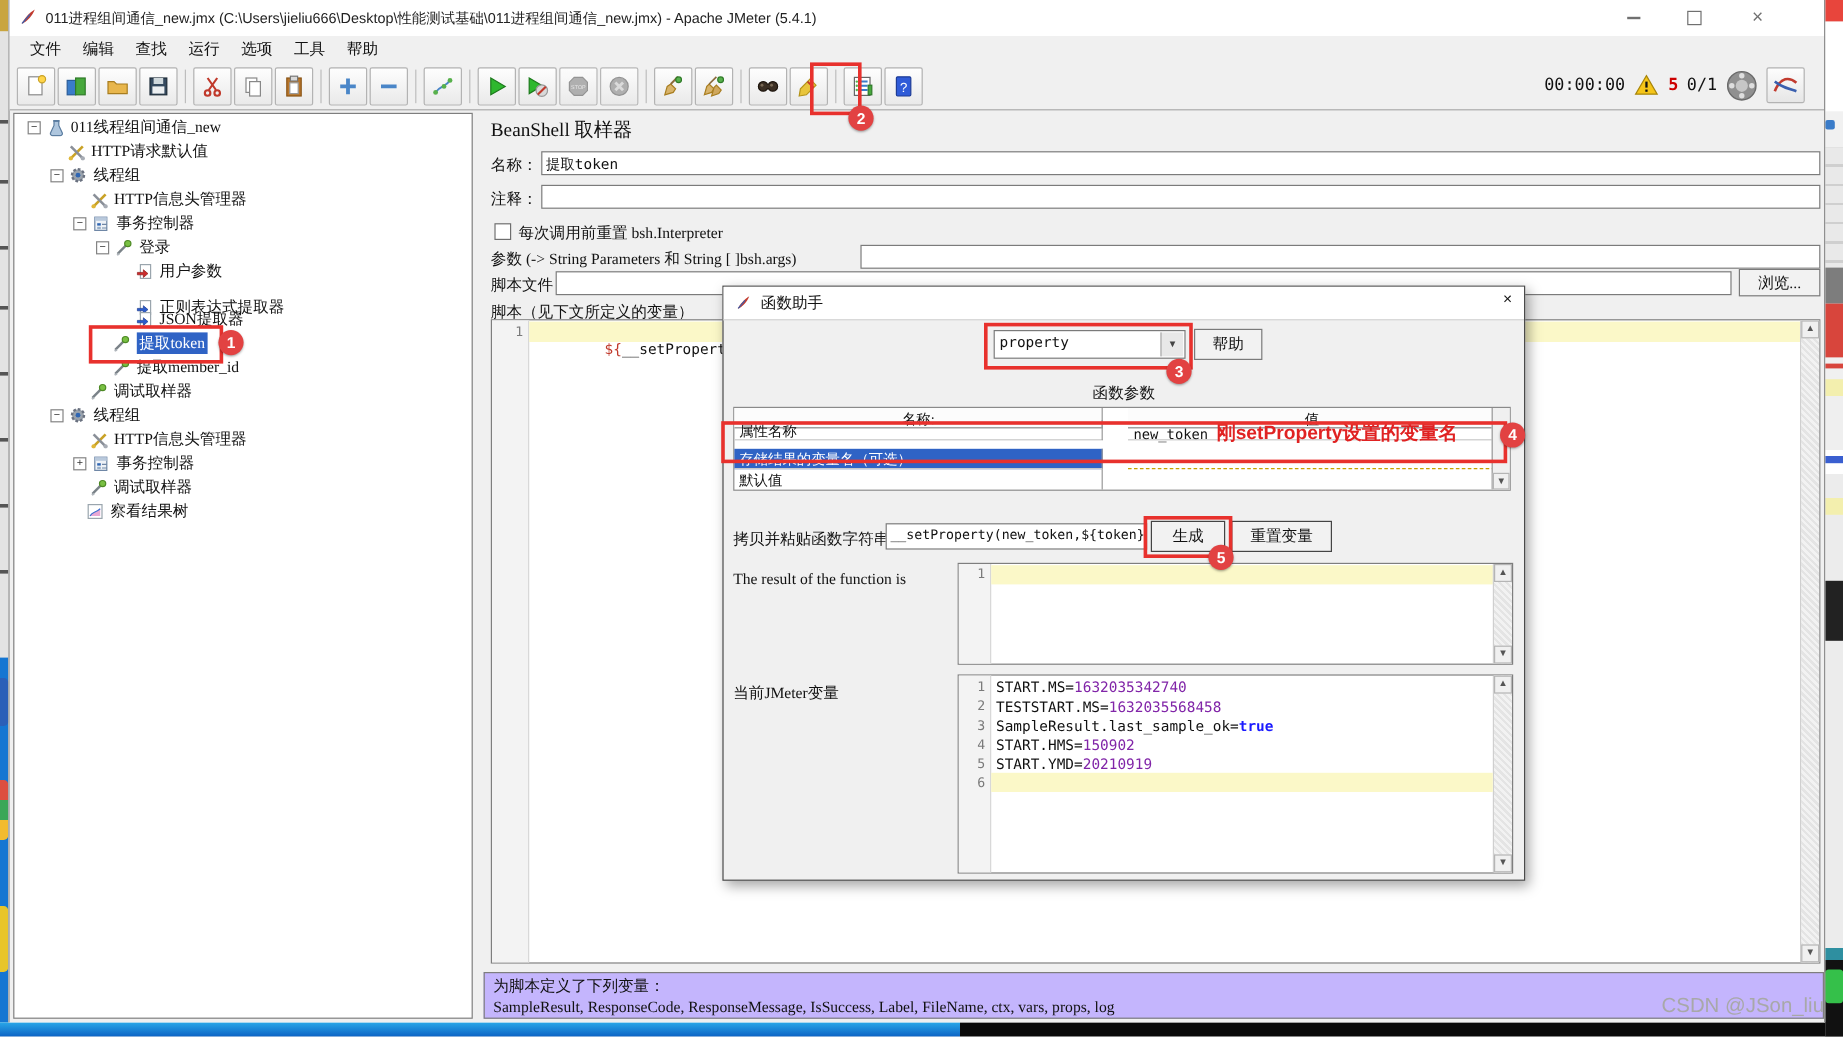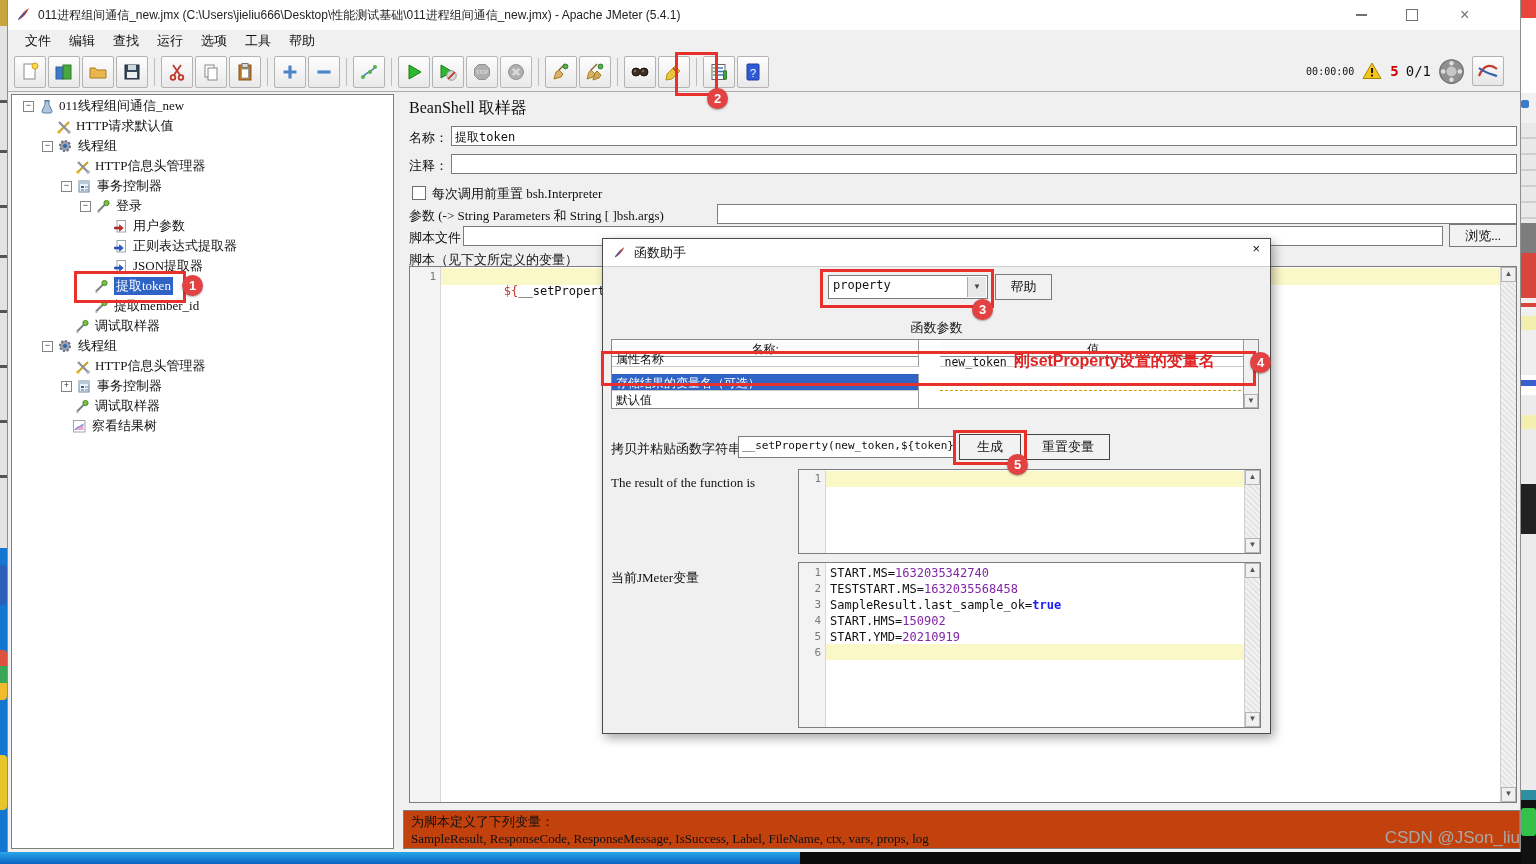--- a/index.html
+++ b/index.html
@@ -30,21 +30,21 @@
   .wc .sq{display:inline-block;width:10px;height:10px;border:1px solid #707070;}
   .wc .mn{display:inline-block;width:11px;height:2px;background:#707070;}
   .wc .x{font-size:16px;color:#707070;line-height:1;}
   .menubar{position:absolute;left:0;top:30px;width:100%;height:22px;background:var(--panelbg);display:flex;align-items:center;padding-left:8px;box-sizing:border-box;}
   .menu-item{font-family:var(--chrome);font-size:13px;color:#111;padding:0 9px;height:20px;line-height:20px;}
   .toolbar{position:absolute;left:0;top:52px;width:100%;height:40px;background:var(--panelbg);border-bottom:1px solid #ababab;display:flex;align-items:center;padding-left:5px;box-sizing:border-box;}
   .tbtn{width:30px;height:30px;margin:0 1px;background:linear-gradient(#fefefe,#e9e9e9);border:1px solid #b3b3b3;border-radius:2px;display:flex;align-items:center;justify-content:center;flex:0 0 auto;}
   .tbtn.disabled{opacity:.9;}
   .tsep{width:1px;height:28px;background:#bdbdbd;margin:0 5px;flex:0 0 auto;}
   .status-cluster{position:absolute;right:16px;top:52px;height:38px;display:flex;align-items:center;gap:7px;font-family:var(--mono);}
-  .elapsed{font-size:10px;color:#111;}
+  .elapsed{font-size:14px;color:#111;}
   .warncount{font-size:14px;color:#c00;font-weight:bold;}
   .threads{font-size:14px;color:#111;}
   
   .tree-box{position:absolute;left:3px;top:94px;width:381px;height:753px;background:#fff;border:1px solid var(--bdr);overflow:hidden;}
   .trow{position:absolute;height:20px;display:flex;align-items:center;white-space:nowrap;}
   .texp{width:9px;height:9px;border:1px solid #848484;background:#fff;font:9px/7px var(--chrome);text-align:center;color:#333;margin-right:5px;flex:0 0 auto;}
   .ticon{width:16px;height:16px;margin-right:4px;flex:0 0 auto;display:flex;align-items:center;}
   .tlabel{font-size:13px;color:#111;}
   .tlabel.sel{background:#2f63c5;color:#fff;padding:0 2px;}
   
@@ -54,21 +54,21 @@
   .cb{position:absolute;width:12px;height:12px;border:1px solid #6e6e6e;background:#fff;}
   .wbtn{position:absolute;background:#f2f2f2;border:1px solid #7a7a7a;box-sizing:border-box;font-size:13px;color:#111;text-align:center;font-family:var(--ui);}
   .editor{position:absolute;background:#fff;border:1px solid var(--bdr);box-sizing:border-box;}
   .gutter{position:absolute;left:0;top:0;bottom:0;background:#f3f3f3;border-right:1px solid #d8d8d8;}
   .gnum{position:absolute;right:4px;font:11px var(--mono);color:#7a7a7a;}
   .yline{position:absolute;background:#fbf8c8;height:17px;}
   .codeline{font:12px var(--mono);color:#111;position:absolute;white-space:pre;}
   .kw-red{color:#c0392b;}
   .vscroll{position:absolute;right:0;top:0;bottom:0;width:15px;background:repeating-linear-gradient(45deg,#f2f2f2 0 2px,#e4e4e4 2px 4px);border-left:1px solid #cfcfcf;}
   .sarrow{position:absolute;left:0;width:15px;height:15px;background:#f0f0f0;border:1px solid #b5b5b5;box-sizing:border-box;font:8px/12px var(--chrome);text-align:center;color:#555;}
-  .footer-box{position:absolute;background:#c2410c;border:1px solid var(--bdr);box-sizing:border-box;}
+  .footer-box{position:absolute;background:#c4b5fd;border:1px solid var(--bdr);box-sizing:border-box;}
   .footer-box div{position:absolute;left:7px;font-size:13px;color:#111;white-space:nowrap;}
   
   #dialog{left:602px;top:238px;width:669px;height:496px;background:var(--panelbg);border:1px solid #4a4a4a;box-shadow:3px 4px 10px rgba(0,0,0,.35);box-sizing:border-box;z-index:40;padding-left:34px;}
   .dlg-title{position:absolute;left:0;top:0;right:0;height:27px;background:#fff;display:flex;align-items:center;border-bottom:1px solid #d0d0d0;}
   .dlg-title span{font-family:var(--chrome);font-size:13px;color:#111;margin-left:7px;}
   .dlg-x{position:absolute;right:10px;top:2px;font-size:18px;color:#444;font-family:var(--chrome);}
   .combo{position:absolute;background:#fff;border:1px solid #7a7a7a;box-sizing:border-box;}
   .combo .val{position:absolute;left:4px;top:2px;font:12px var(--mono);color:#111;}
   .combo .arrowbtn{position:absolute;right:1px;top:1px;bottom:1px;width:18px;background:#e8e8e8;border-left:1px solid #aaa;font:8px/20px var(--chrome);text-align:center;color:#444;}
   .ftable{position:absolute;background:#fff;border:1px solid #8a8a8a;box-sizing:border-box;}
@@ -404,21 +404,21 @@
         <div class="trow" style="top: 121px; left: 87px;">
           <span style="width:14px;flex:0 0 auto;"></span>
           <span class="ticon">
             <svg width="15" height="15" viewBox="0 0 15 15">
               <rect x="4" y="1.5" width="8.5" height="11.5" fill="#fff" stroke="#9aa5ad"></rect>
               <path d="M1.5 8 h5 v-2.2 l3.8 3.2 -3.8 3.2 V10 h-5 z" fill="#cc2b2b" stroke="#8f1d1d" stroke-width="0.6"></path>
             </svg>
           </span>
           <span class="tlabel">用户参数</span>
         </div>
-        <div class="trow" style="top: 141px; left: 87px;">
+        <div class="trow" style="top: 151px; left: 87px;">
           <span style="width:14px;flex:0 0 auto;"></span>
           <span class="ticon">
             <svg width="15" height="15" viewBox="0 0 15 15">
               <rect x="4" y="1.5" width="8.5" height="11.5" fill="#fff" stroke="#9aa5ad"></rect>
               <path d="M1.5 8 h5 v-2.2 l3.8 3.2 -3.8 3.2 V10 h-5 z" fill="#2b5bcc" stroke="#1d3e8f" stroke-width="0.6"></path>
             </svg>
           </span>
           <span class="tlabel">正则表达式提取器</span>
         </div>
         <div class="trow" style="top: 161px; left: 87px;">

